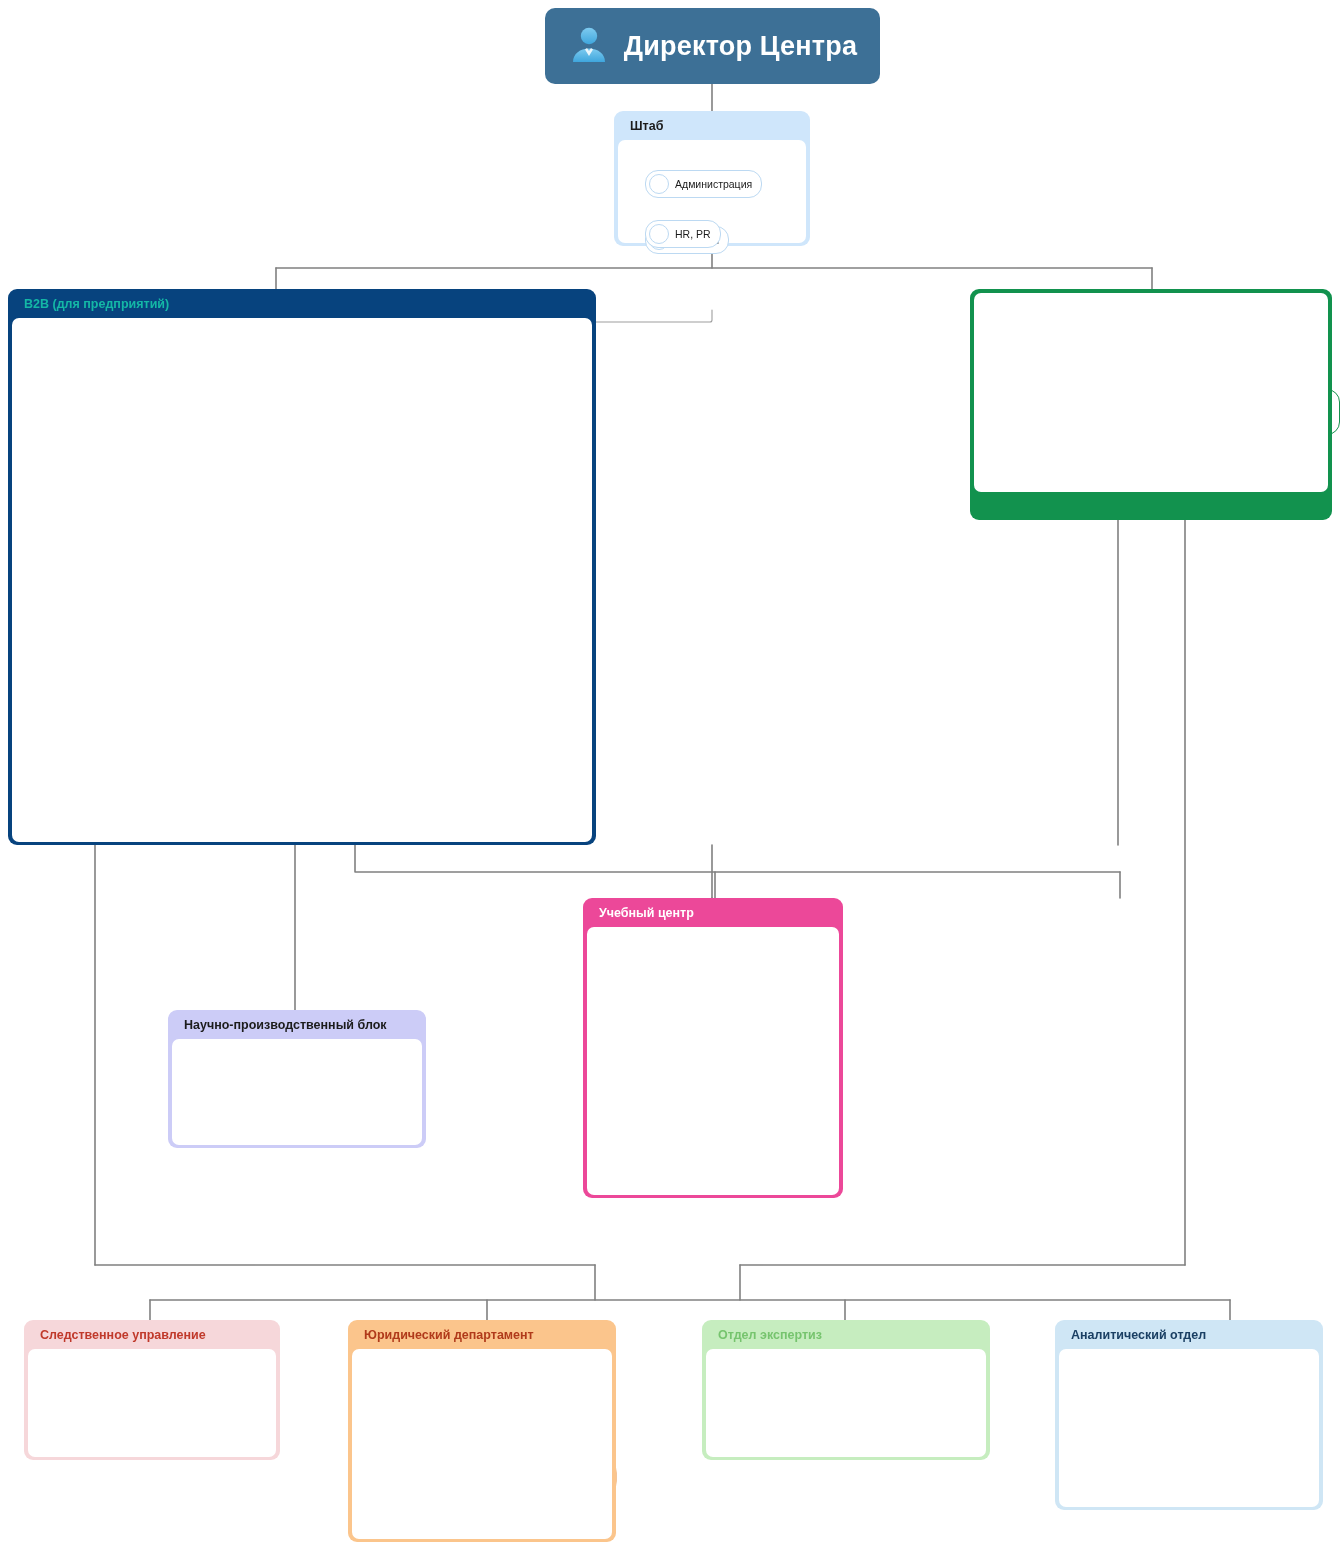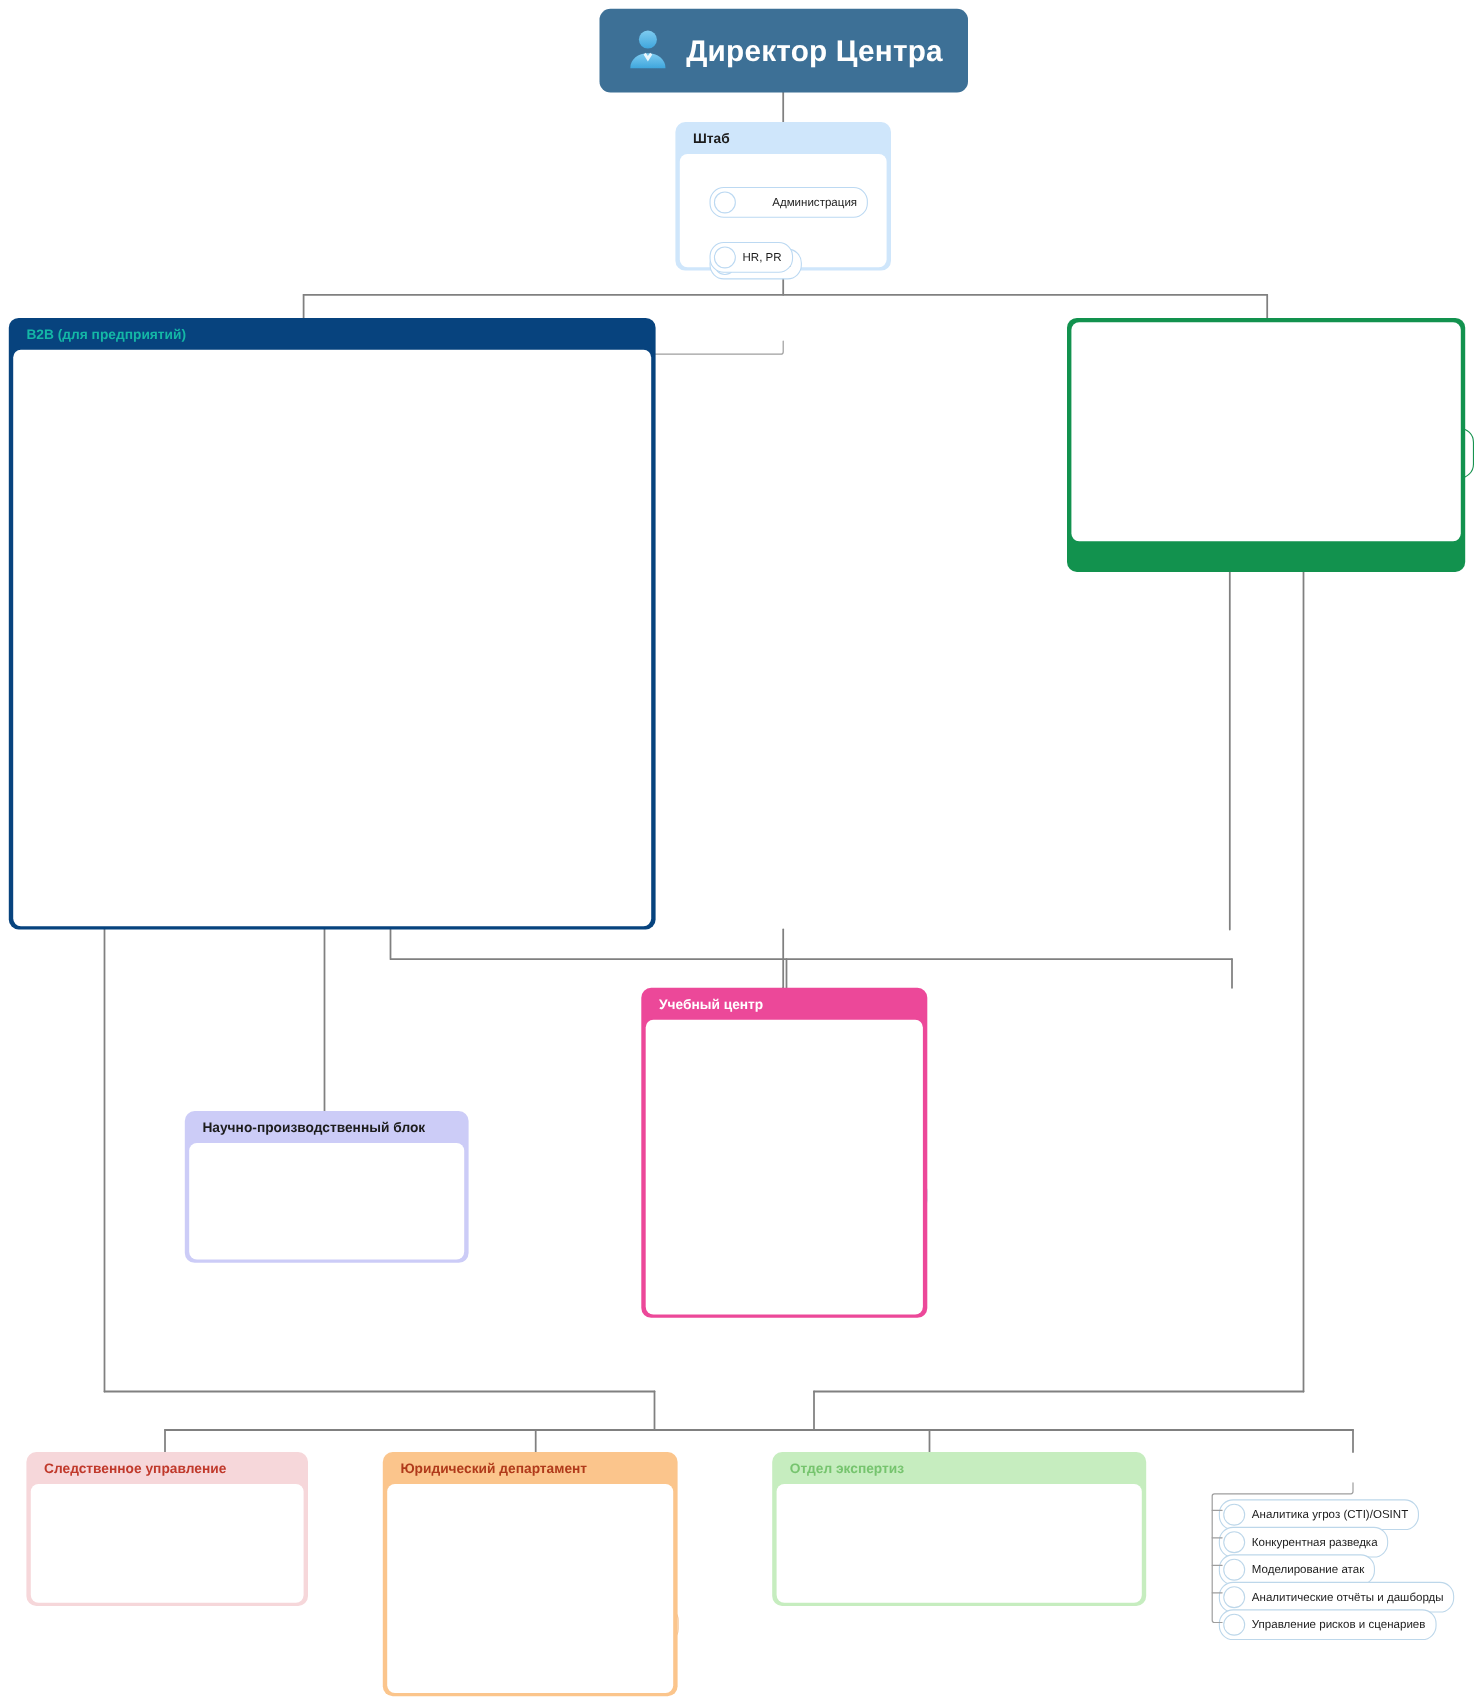--- a/index.html
+++ b/index.html
@@ -246,21 +246,21 @@
         <path d="M5 39c0-8.3 7.2-13.5 16-13.5S37 30.7 37 39z" fill="url(#avg)"></path>
         <path d="M17 26.5 L21 33 L25 26.5 L23 25 L21 28 L19 25 Z" fill="#ffffff" opacity=".85"></path>
       </svg>
     </span>
     <span class="title">Директор Центра</span>
   </div>
 
   <div class="group" style="left:614px; top:111px; width:196px; height:135px; background:#cfe6fb;">
     <div class="ghead" style="color:#1c1c1c;">Штаб</div>
     <div class="gbody">
-      <div class="pill p-lblue" style="left:27px; top:30px;gap:27px;">
+      <div class="pill p-lblue" style="left:27px; top:30px;">
         <span class="bub"></span>
         <span class="ptxt">Администрация</span>
       </div>
       <div class="pill p-lblue" style="left:27px; top:55px;margin-top:31px;">
         <span class="bub"></span>
         <span class="ptxt">Финансы</span>
       </div>
       <div class="pill p-lblue" style="left:27px; top:80px;">
         <span class="bub"></span>
         <span class="ptxt">HR, PR</span>
@@ -431,29 +431,33 @@
   <div class="pill p-orange" style="left:388px; top:1363px;"><span class="bub"></span><span class="ptxt">Корпоративное и договорное право</span></div>
   <div class="pill p-orange" style="left:388px; top:1391px;"><span class="bub"></span><span class="ptxt">Комплаенс и регуляторика (152-ФЗ,
 187-ФЗ, ПП №1119/ФСТЭК 21)</span></div>
   <div class="pill p-orange" style="left:388px; top:1426px;"><span class="bub"></span><span class="ptxt">Интеллектуальная собственность
 и лицензии</span></div>
   <div class="pill p-orange" style="left:388px; top:1460px;"><span class="bub"></span><span class="ptxt">Споры и судебное представительство,
 медиация</span></div>
   <div class="pill p-orange" style="left:388px; top:1494px;"><span class="bub"></span><span class="ptxt">Адвокатское сопровождение в защите
 по кибер­делам</span></div>
 
-  <div class="group" style="left:702px; top:1320px; width:340px; height:140px; background:#c6edbf;">
+  <div class="group" style="left:702px; top:1320px; width:288px; height:140px; background:#c6edbf;">
     <div class="ghead" style="color:#76c46e;">Отдел экспертиз</div>
     <div class="gbody"></div>
   </div>
 
   <div class="pill p-lgreen" style="left:750px; top:1363px;"><span class="bub"></span><span class="ptxt">Цифровая криминалистика</span></div>
   <div class="pill p-lgreen" style="left:750px; top:1388px;"><span class="bub"></span><span class="ptxt">Экспертиза документов</span></div>
   <div class="pill p-lgreen" style="left:750px; top:1413px;"><span class="bub"></span><span class="ptxt">Экспертиза информационных систем</span></div>
 
+  <div class="group" style="left:1055px; top:1320px; width:268px; height:190px; background:#cfe6f5;">
+    <div class="ghead" style="color:#1a3f63;">Аналитический отдел</div>
+    <div class="gbody"></div>
+  </div>
 
   <div class="pill p-sky" style="left:1108px; top:1363px;"><span class="bub"></span><span class="ptxt">Аналитика угроз (CTI)/OSINT</span></div>
   <div class="pill p-sky" style="left:1108px; top:1388px;"><span class="bub"></span><span class="ptxt">Конкурентная разведка</span></div>
   <div class="pill p-sky" style="left:1108px; top:1413px;"><span class="bub"></span><span class="ptxt">Моделирование атак</span></div>
   <div class="pill p-sky" style="left:1108px; top:1438px;"><span class="bub"></span><span class="ptxt">Аналитические отчёты и дашборды</span></div>
   <div class="pill p-sky" style="left:1108px; top:1463px;"><span class="bub"></span><span class="ptxt">Управление рисков и сценариев</span></div>
 
 </div>
 
 </body></html>

